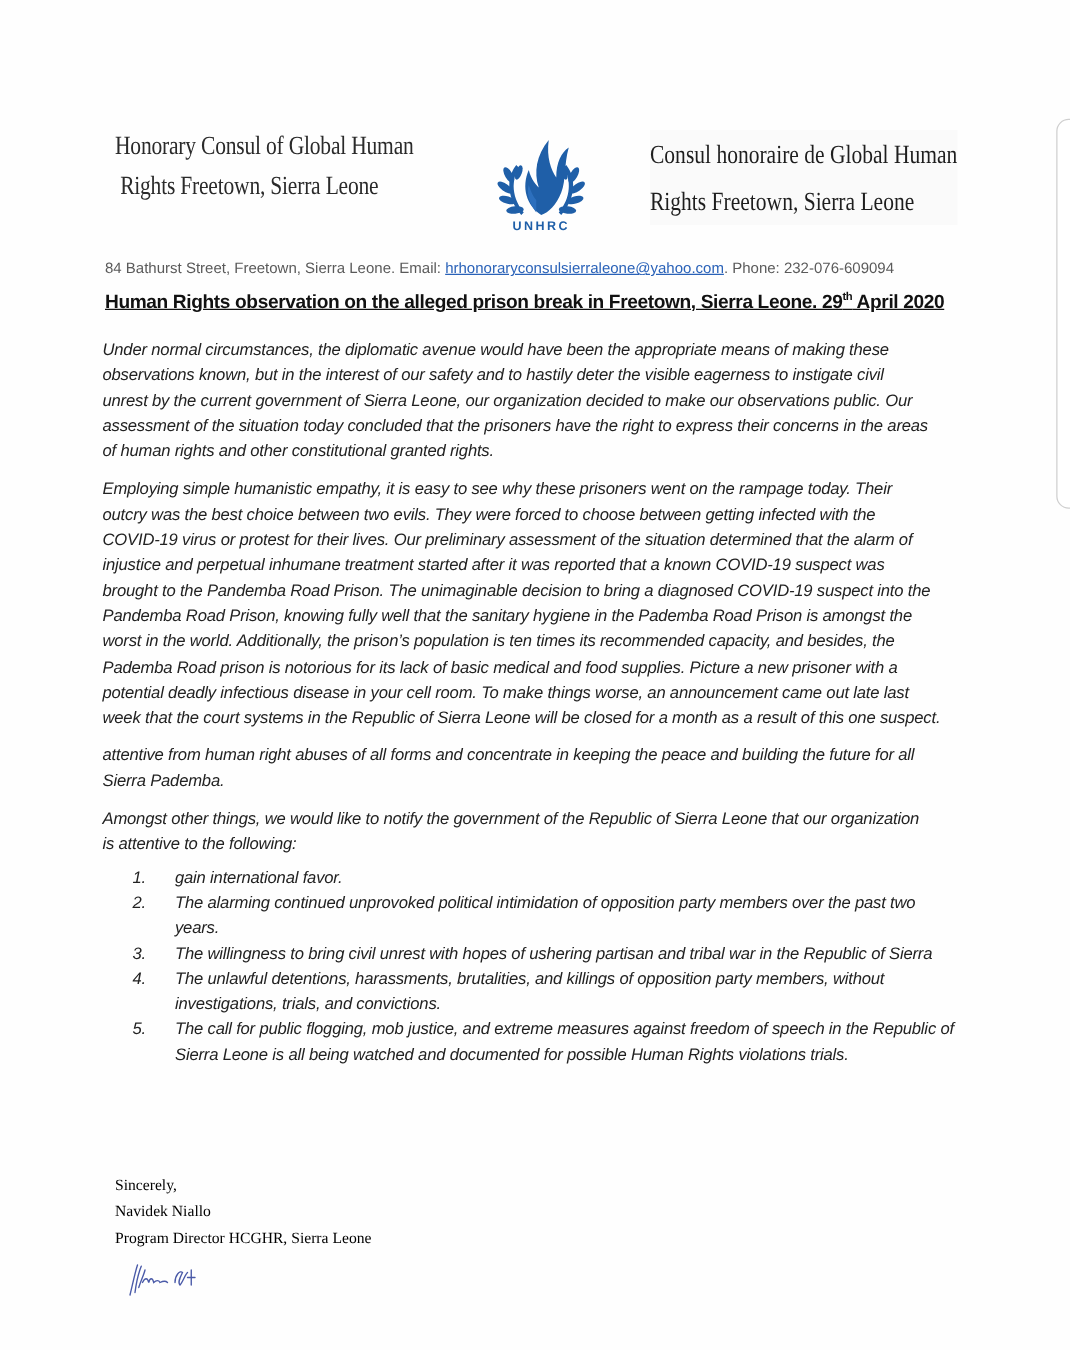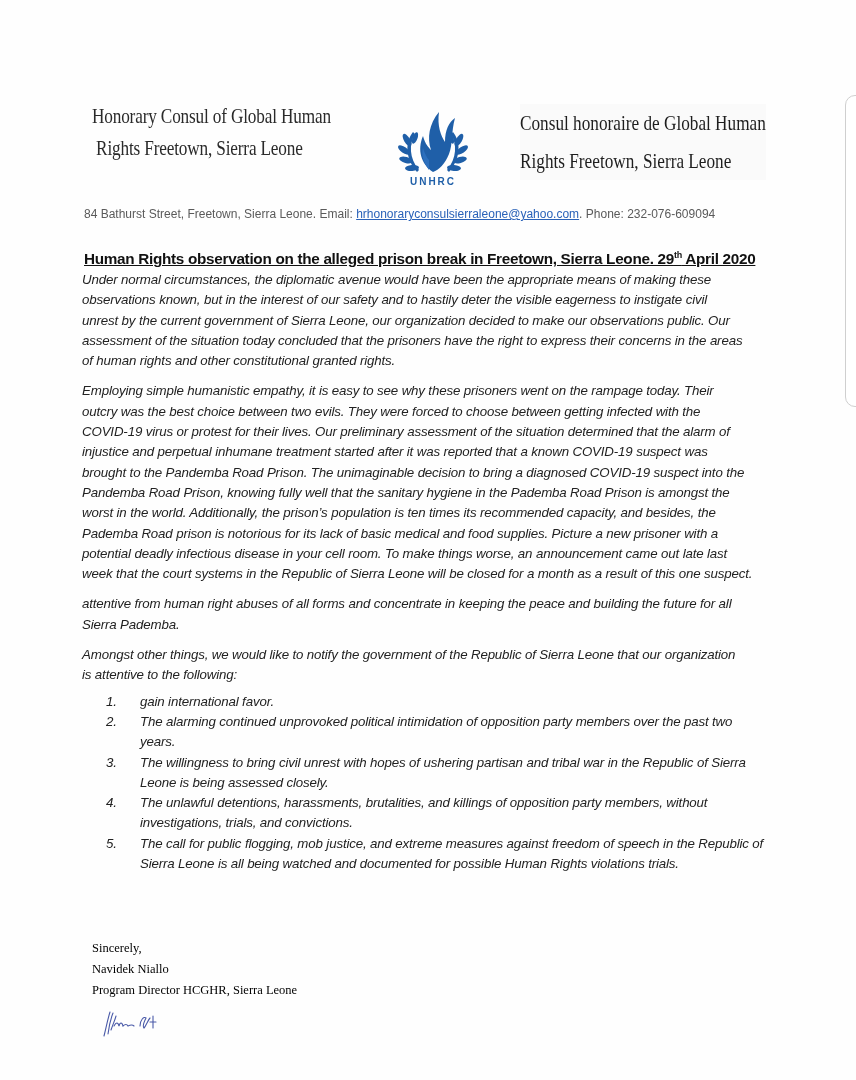--- a/index.html
+++ b/index.html
@@ -27,21 +27,21 @@
       font-size: 10px; letter-spacing: 2px; color: #1f5fa8;
     }
 
     .contact {
       position: absolute; left: 84px; top: 207px; width: 760px; white-space: nowrap;
       font-family: "Liberation Sans", "DejaVu Sans", sans-serif; font-size: 12px; color: #5a5a5a;
     }
     .contact a { color: #2a62b8; text-decoration: underline; }
 
     .title {
-      position: absolute; left: 84px; top: 250px; white-space: nowrap;
+      position: absolute; left: 84px; top: 232px; white-space: nowrap;
       font-family: "Liberation Sans", "DejaVu Sans", sans-serif; font-weight: bold;
       font-size: 15.3px; text-decoration: underline; color: #111;
       letter-spacing: -0.3px;
     }
     .title sup { font-size: 9px; }
 
     .body {
       position: absolute; left: 82px; top: 270px; width: 740px;
       font-family: "Liberation Sans", "DejaVu Sans", sans-serif; font-size: 13.3px;
       line-height: 20.3px; color: #222; letter-spacing: -0.15px; font-style: italic;
@@ -153,21 +153,20 @@
         <span class="num">2.</span>
         <span class="txt">
             <span class="line">The alarming continued unprovoked political intimidation of opposition party members over the past two</span>
             <span class="line">years.</span>
           </span>
       </li>
       <li>
         <span class="num">3.</span>
         <span class="txt">
             <span class="line">The willingness to bring civil unrest with hopes of ushering partisan and tribal war in the Republic of Sierra</span>
-            <span class="line">Leone is being assessed closely.</span>
           </span>
       </li>
       <li>
         <span class="num">4.</span>
         <span class="txt">
             <span class="line">The unlawful detentions, harassments, brutalities, and killings of opposition party members, without</span>
             <span class="line">investigations, trials, and convictions.</span>
           </span>
       </li>
       <li>

